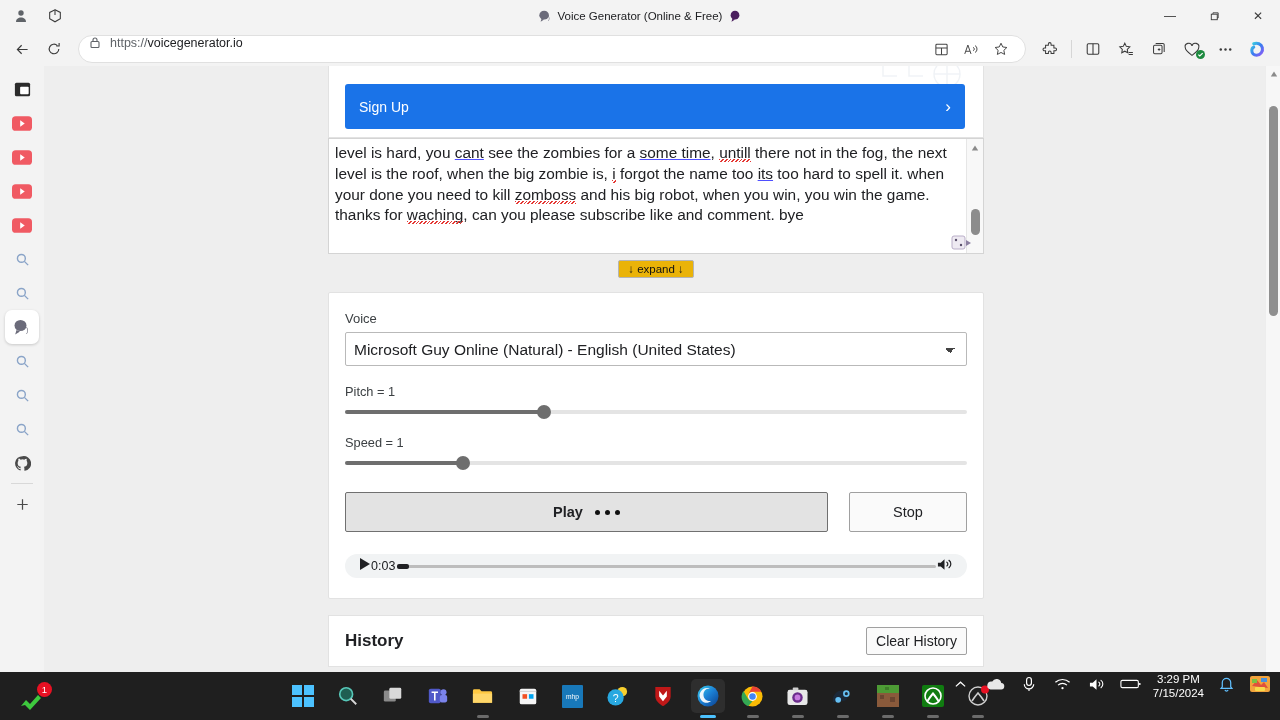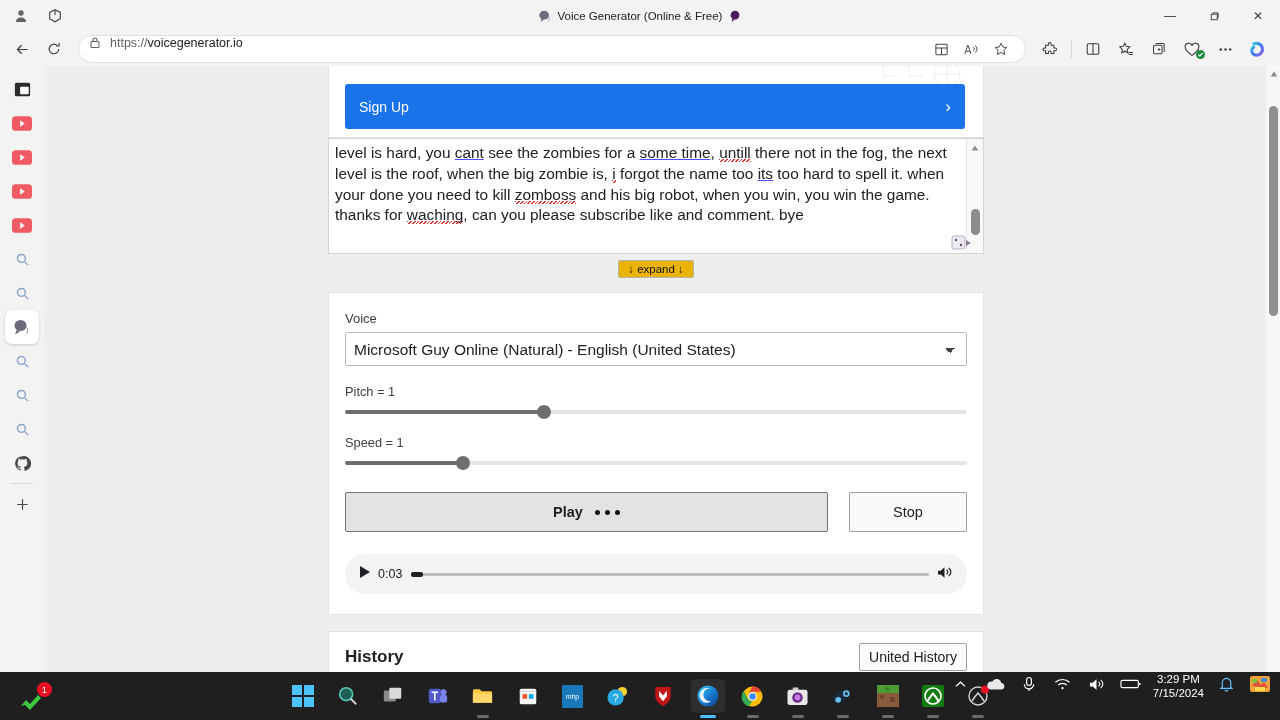--- a/index.html
+++ b/index.html
@@ -189,22 +189,22 @@
   }
   .dots { display:flex; gap:5px; }
   .dot { width:5px; height:5px; border-radius:50%; background:#111; }
   .stop-btn {
     width:118px; height:40px; background:#fafafa; border:1px solid #a0a0a0;
     border-radius:2px; display:flex; align-items:center; justify-content:center;
     font-size:14.5px; color:#202124; cursor:pointer;
   }
 
   .audio-player {
-    margin-top:22px; height:40px; background:#f1f3f4; border-radius:20px;
-    display:flex; align-items:center; padding:0 14px; gap:7px;
+    margin-top:22px; height:24px; background:#f1f3f4; border-radius:20px;
+    display:flex; align-items:center; padding:0 14px; gap:0;
   }
   .ap-time { font-size:12.5px; color:#202124; min-width:26px; }
   .ap-bar { flex:1; position:relative; height:14px; display:flex; align-items:center; }
   .ap-track { position:absolute; left:0; right:0; height:3px; background:#bdbdbd; border-radius:2px; }
   .ap-prog { position:absolute; left:0; width:12px; height:5px; background:#202124; border-radius:2px; }
 
   
   .history-card {
     margin-top:16px; padding:16px; display:flex; align-items:center;
     height:52px;
@@ -560,21 +560,21 @@
             <svg width="17" height="15" viewBox="0 0 18 16">
                 <path d="M2 6h3l4-3.5v11L5 10H2z" fill="#202124"></path>
                 <path d="M11.5 5.5c1.4.9 1.4 3.1 0 4M13.8 3.6c2.6 1.7 2.6 6.1 0 7.8" fill="none" stroke="#202124" stroke-width="1.3" stroke-linecap="round"></path>
               </svg>
           </span>
         </div>
       </div>
 
       <div class="card history-card">
         <div class="history-title">History</div>
-        <div class="clear-btn">United History</div>
+        <div class="clear-btn">Clear History</div>
       </div>
 
     </div>
 
     <div class="page-scroll-track">
       <div class="page-scroll-arrow">
         <svg width="8" height="8" viewBox="0 0 10 10">
             <path d="M5 2 L9 8 H1 Z" fill="#8a8a8a"></path>
           </svg>
       </div>

